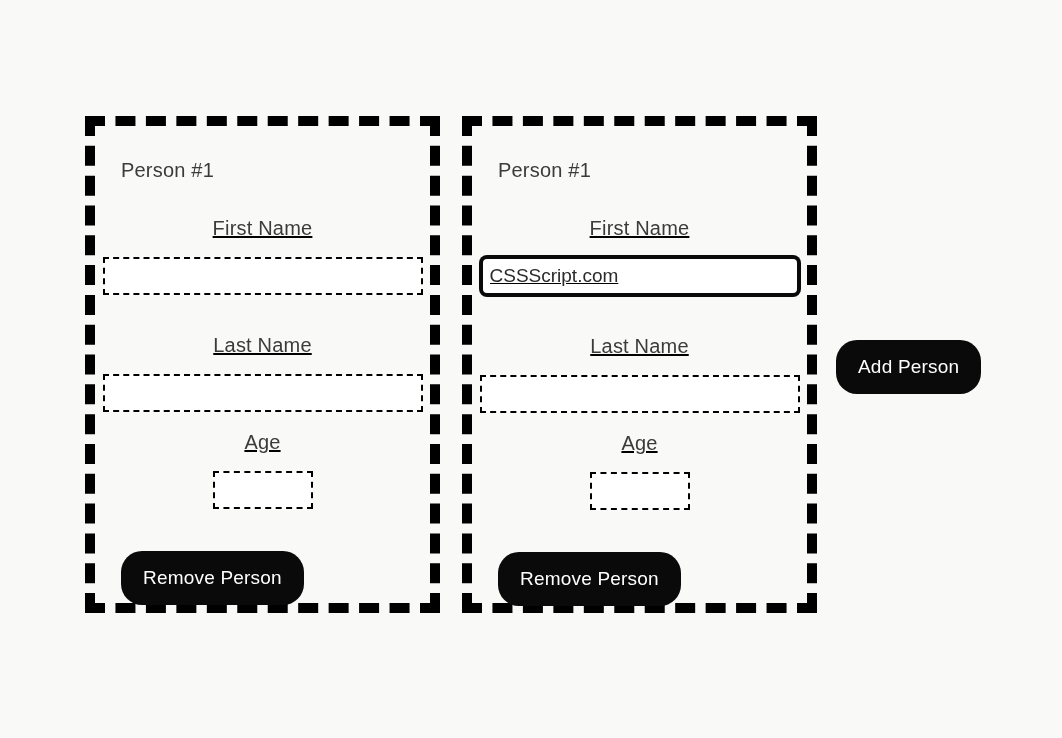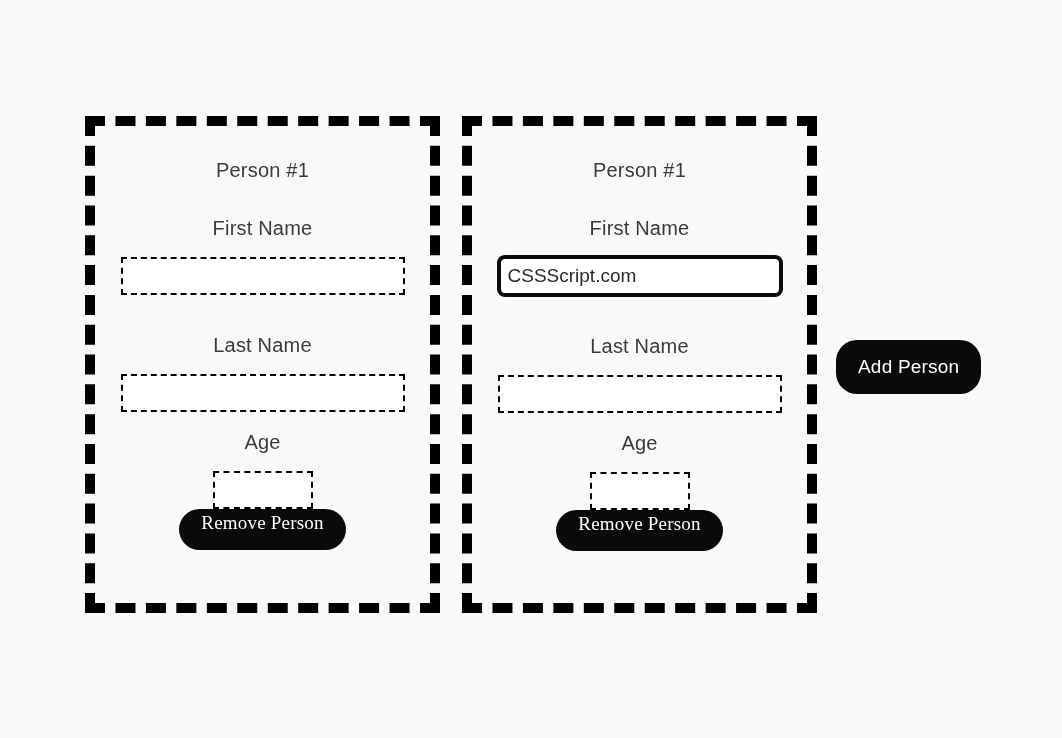--- a/index.html
+++ b/index.html
@@ -31,21 +31,21 @@
 
   .person-card {
     box-sizing: border-box;
     width: 355px;
     height: 497px;
     border: 10px dashed #000000;
     background: transparent;
     padding: 18px 26px 0 26px;
     display: flex;
     flex-direction: column;
-    align-items: center;
+    align-items: flex-start;
   }
 
   .card-gap {
     width: 22px;
     flex: 0 0 22px;
   }
 
   .card-title {
     font-size: 20px;
     color: #3b3b3b;
@@ -53,20 +53,21 @@
     margin: 16px 0 0 0;
     text-align: center;
     line-height: 1;
   }
 
   .field {
     width: 100%;
     display: flex;
     flex-direction: column;
     align-items: center;
+    text-decoration: underline;
   }
 
   .field-label {
     font-size: 20px;
     color: #3b3b3b;
     letter-spacing: 0.2px;
     line-height: 1;
   }
 
   .field-first  { margin-top: 38px; }
@@ -81,21 +82,21 @@
     background: #ffffff;
     border: 2px dashed #000000;
     border-radius: 0;
     font-family: "Liberation Sans", sans-serif;
     font-size: 19px;
     color: #2b2b2b;
     padding: 0 6px;
     outline: none;
   }
 
-  .text-input.wide { width: 284px; }
+  .text-input.wide { width: 320px; }
   .text-input.narrow { width: 100px; }
 
   
   .text-input.focused {
     border: 3px solid #0a0a0a;
     border-radius: 7px;
     box-shadow: 0 0 0 1px #0a0a0a;
     height: 40px;
     margin-top: 18px;
     padding-left: 7px;
@@ -107,22 +108,22 @@
     color: #ffffff;
     border: none;
     border-radius: 21px;
     font-size: 19px;
     line-height: 1;
     letter-spacing: 0.2px;
     cursor: pointer;
   }
 
   .btn-remove {
-    padding: 4px 22px 18px 22px;
-    font-family: Liberation Serif, serif;
+    margin-top: 42px;
+    padding: 17px 22px 18px 22px;
   }
 
   .btn-add {
     position: absolute;
     left: 836px;
     top: 340px;
     padding: 17px 22px 18px 22px;
   }
 </style>
 </head>

